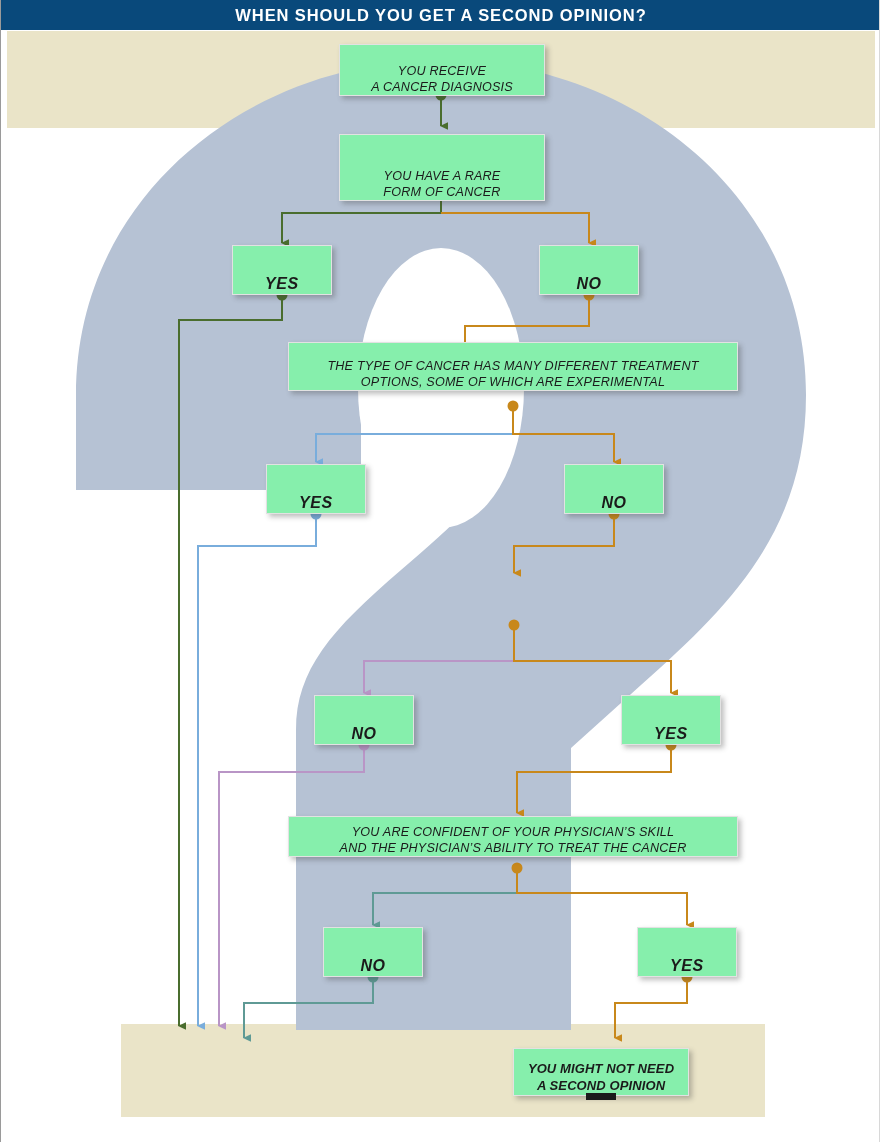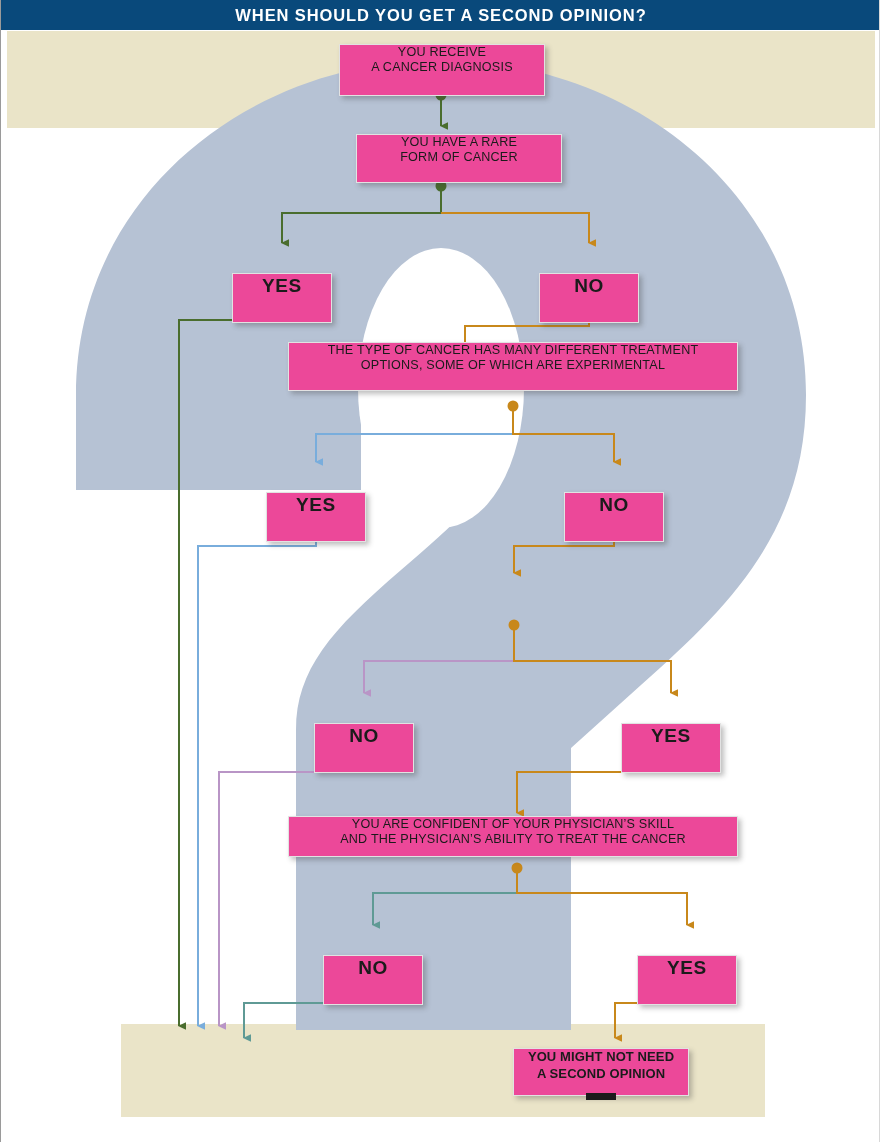--- a/index.html
+++ b/index.html
@@ -18,27 +18,27 @@
   #band-top{left:6px;top:31px;width:868px;height:97px;}
   #band-bottom{left:120px;top:1024px;width:644px;height:93px;}
 
   
   #qmark{position:absolute;left:0;top:30px;width:880px;height:1000px;}
 
   
   #wires{position:absolute;left:0;top:0;width:880px;height:1142px;}
 
   
-  .box{position:absolute;background:#ec4899;border:1px solid #e2e2e2;
+  .box{position:absolute;background:#86efac;border:1px solid #e2e2e2;
        box-shadow:3px 3px 5px rgba(60,60,60,.33);
-       display:flex;align-items:flex-start;justify-content:center;text-align:center;
-       color:#1b1b1b;box-sizing:border-box;}
+       display:flex;align-items:flex-end;justify-content:center;text-align:center;
+       color:#1b1b1b;box-sizing:border-box;font-style:italic;}
   .box .txt{display:block;line-height:1.22;padding:0 8px;}
   .stmt{font-size:12.6px;letter-spacing:.2px;}
-  .yn{font-size:19px;font-weight:bold;letter-spacing:.6px;margin-top:28px;}
+  .yn{font-size:16px;font-weight:bold;letter-spacing:.6px;}
   .concl{font-size:13px;font-weight:bold;letter-spacing:.1px;}
   .concl .txt{line-height:1.3;}
   .tick{position:absolute;left:50%;bottom:-5px;margin-left:-15px;width:30px;height:7px;background:#1b1b1b;}
 </style>
 </head>
 <body>
 
 <div id="page">
 
   <div id="band-top" class="band"></div>
@@ -121,21 +121,21 @@
     <circle class="dt" cx="372" cy="977" r="5.5"></circle>
 
     <path class="w o" d="M686,977 L686,1003 L614,1003 L614,1038" marker-end="url(#ao)"></path>
     <circle class="do" cx="686" cy="977" r="5.5"></circle>
   </svg>
 
   <div class="box stmt" style="left:338px;top:44px;width:206px;height:52px;">
     <span class="txt">YOU RECEIVE<br>A CANCER DIAGNOSIS</span>
   </div>
 
-  <div class="box stmt" style="left:355px;top:134px;width:206px;height:49px;">
+  <div class="box stmt" style="left:338px;top:134px;width:206px;height:67px;">
     <span class="txt">YOU HAVE A RARE<br>FORM OF CANCER</span>
   </div>
 
   <div class="box yn" style="left:231px;top:245px;width:100px;height:50px;">
     <span class="txt">YES</span>
   </div>
 
   <div class="box yn" style="left:538px;top:245px;width:100px;height:50px;">
     <span class="txt">NO</span>
   </div>

